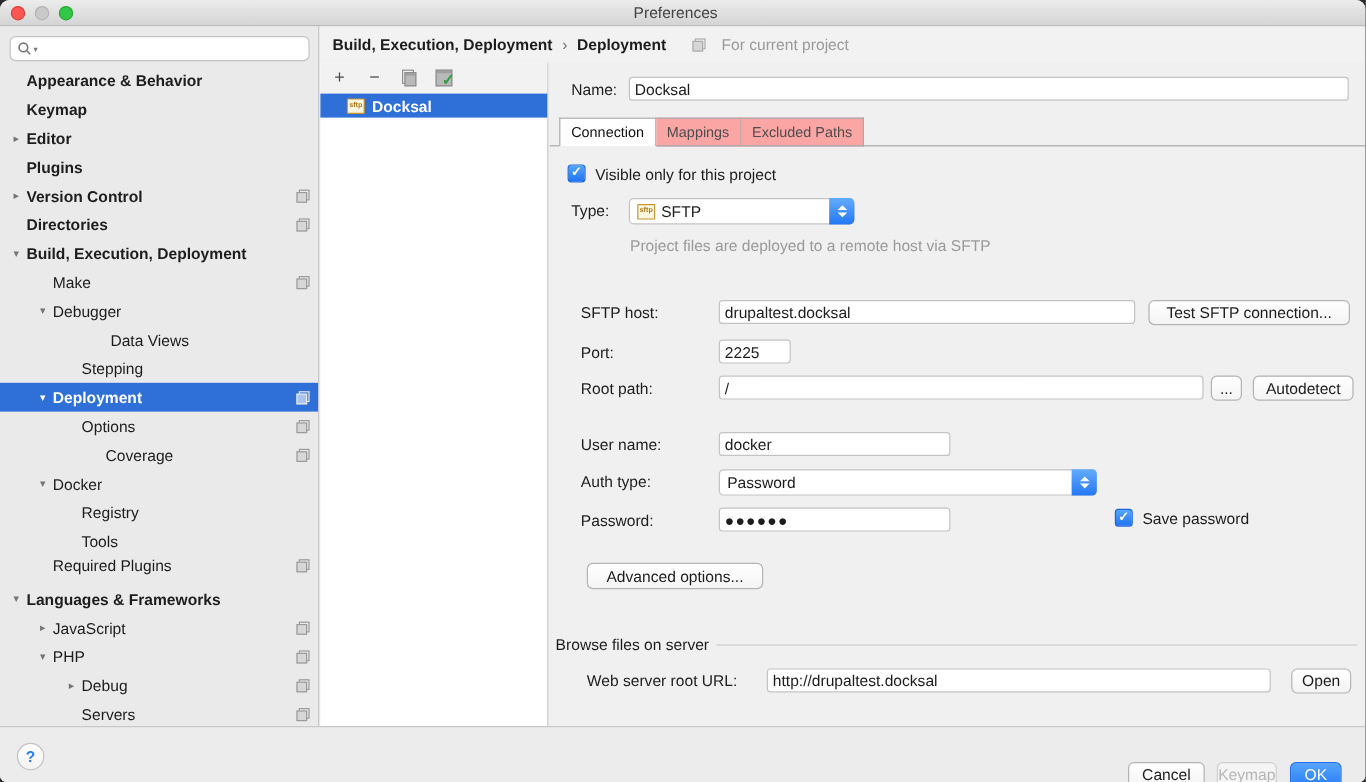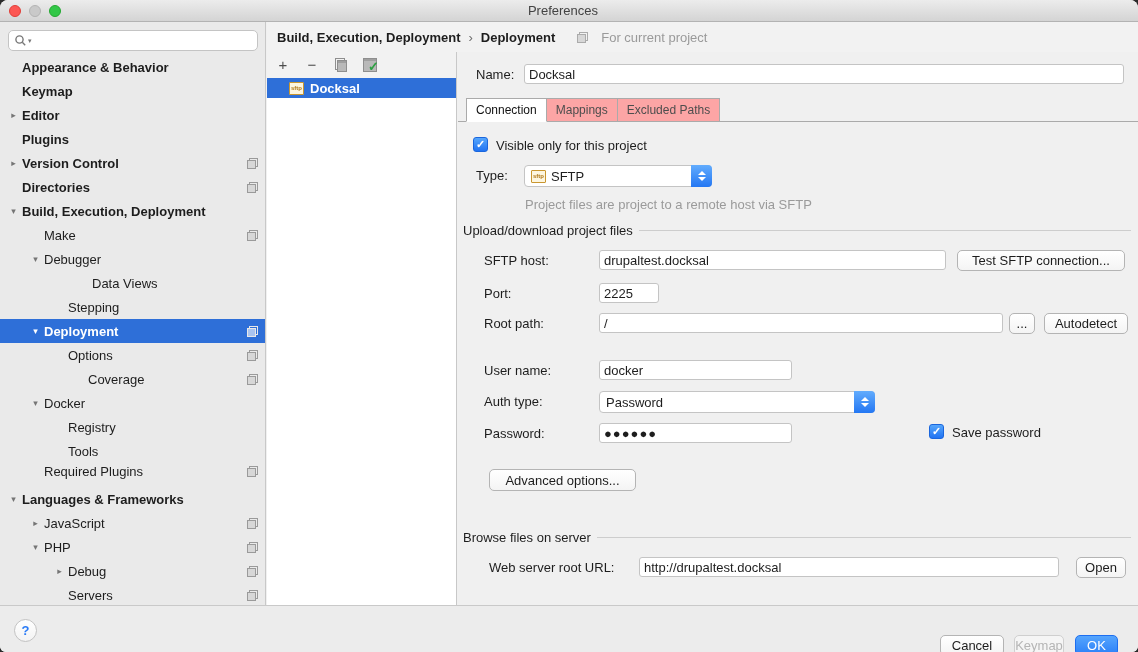--- a/index.html
+++ b/index.html
@@ -315,44 +315,40 @@
     <span class="flabel" style="left:18px; top:116px;">Type:</span>
     <div class="combo" style="left:66px; top:113px; width:188px;">
       <span class="sftp-badge">sftp</span>
       <span>SFTP</span>
       <span class="stepper">
           <i class="up"></i>
           <i class="dn"></i>
         </span>
     </div>
 
-    <span class="hint" style="left:67px; top:145px;">Project files are project to a remote host via SFTP</span>
-
-    <div class="section" style="left:5px; top:171px; width:668px;">
-      <span>Upload/download project files</span>
-      <span class="line" style="flex:1;"></span>
-    </div>
+    <span class="hint" style="left:67px; top:145px;">Project files are deployed to a remote host via SFTP</span>
+
 
     <span class="flabel" style="left:26px; top:201px;">SFTP host:</span>
     <input class="tfield" style="left: 141px; top: 198px; width: 347px;" value="drupaltest.docksal">
     <button class="macbtn" style="left:499px; top:198px; width:168px;">Test SFTP connection...</button>
 
     <span class="flabel" style="left:26px; top:234px;">Port:</span>
     <input class="tfield" style="left: 141px; top: 231px; width: 60px;" value="2225">
 
     <span class="flabel" style="left:26px; top:264px;">Root path:</span>
     <input class="tfield" style="left: 141px; top: 261px; width: 404px;" value="/">
     <button class="macbtn" style="left:551px; top:261px; width:26px; padding:0;">...</button>
     <button class="macbtn" style="left:586px; top:261px; width:84px;">Autodetect</button>
 
     <span class="flabel" style="left:26px; top:311px;">User name:</span>
     <input class="tfield" style="left: 141px; top: 308px; width: 193px;" value="docker">
 
     <span class="flabel" style="left:26px; top:342px;">Auth type:</span>
-    <div class="combo" style="left:141px; top:339px; width:276px;">
+    <div class="combo" style="left:141px; top:339px; width:315px;">
       <span>Password</span>
       <span class="stepper">
           <i class="up"></i>
           <i class="dn"></i>
         </span>
     </div>
 
     <span class="flabel" style="left:26px; top:374px;">Password:</span>
     <input class="tfield" style="left: 141px; top: 371px; width: 193px; letter-spacing: 1px;" value="●●●●●●">
     <span class="checkbox" style="left:471px; top:372px;">

